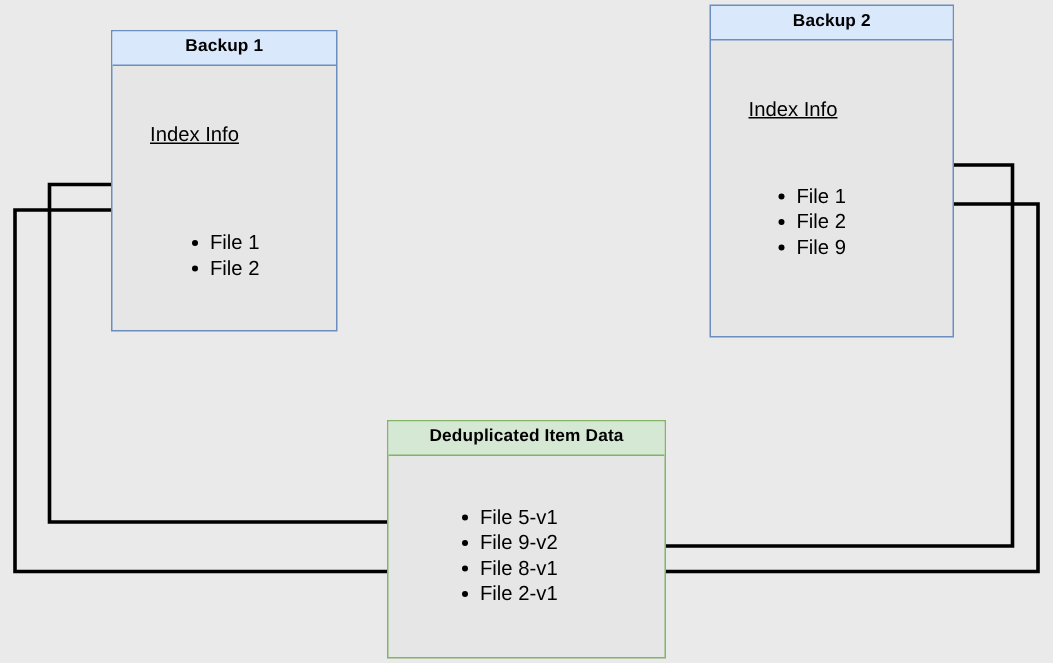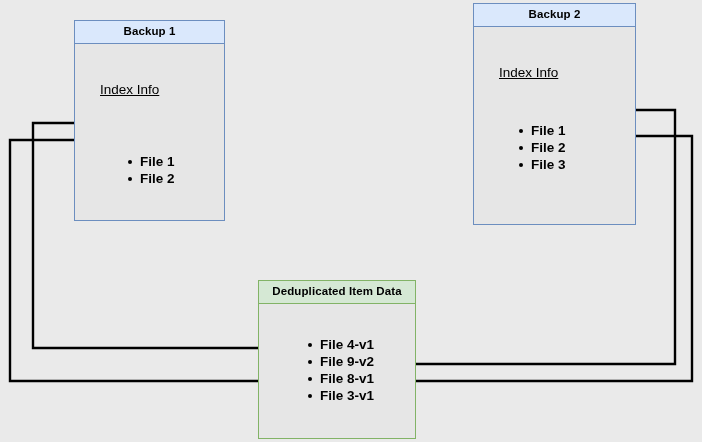--- a/index.html
+++ b/index.html
@@ -63,21 +63,20 @@
     font-size: 13.5px;
     color: #000000;
     white-space: nowrap;
     text-decoration: underline;
   }
   .file-list {
     position: absolute;
     margin: 0;
     padding: 0;
     list-style: none;
-    font-weight: bold;
   }
   .file-list li {
     position: relative;
     font-size: 13.5px;
     line-height: 17px;
     color: #000000;
     padding-left: 13px;
     white-space: nowrap;
   }
   .file-list li::before {
@@ -126,30 +125,30 @@
     </div>
   </div>
 
   <div class="node" style="left:473px; top:3px; width:163px; height:222px;">
     <div class="node-header">Backup 2</div>
     <div class="node-body">
       <div class="section-label" style="left:25px; top:38px;">Index Info</div>
       <ul class="file-list" style="left:44px; top:95px;">
         <li>File 1</li>
         <li>File 2</li>
-        <li>File 3</li>
+        <li>File 9</li>
       </ul>
     </div>
   </div>
 
-  <div class="node green" style="left:258px; top:280px; width:158px; height:159px;">
+  <div class="node green" style="left:258px; top:280px; width:186px; height:159px;">
     <div class="node-header">Deduplicated Item Data</div>
     <div class="node-body">
       <ul class="file-list" style="left:48px; top:32px;">
-        <li>File 4-v1</li>
+        <li>File 5-v1</li>
         <li>File 9-v2</li>
         <li>File 8-v1</li>
-        <li>File 3-v1</li>
+        <li>File 2-v1</li>
       </ul>
     </div>
   </div>
 
 </div>
 
 </body></html>

